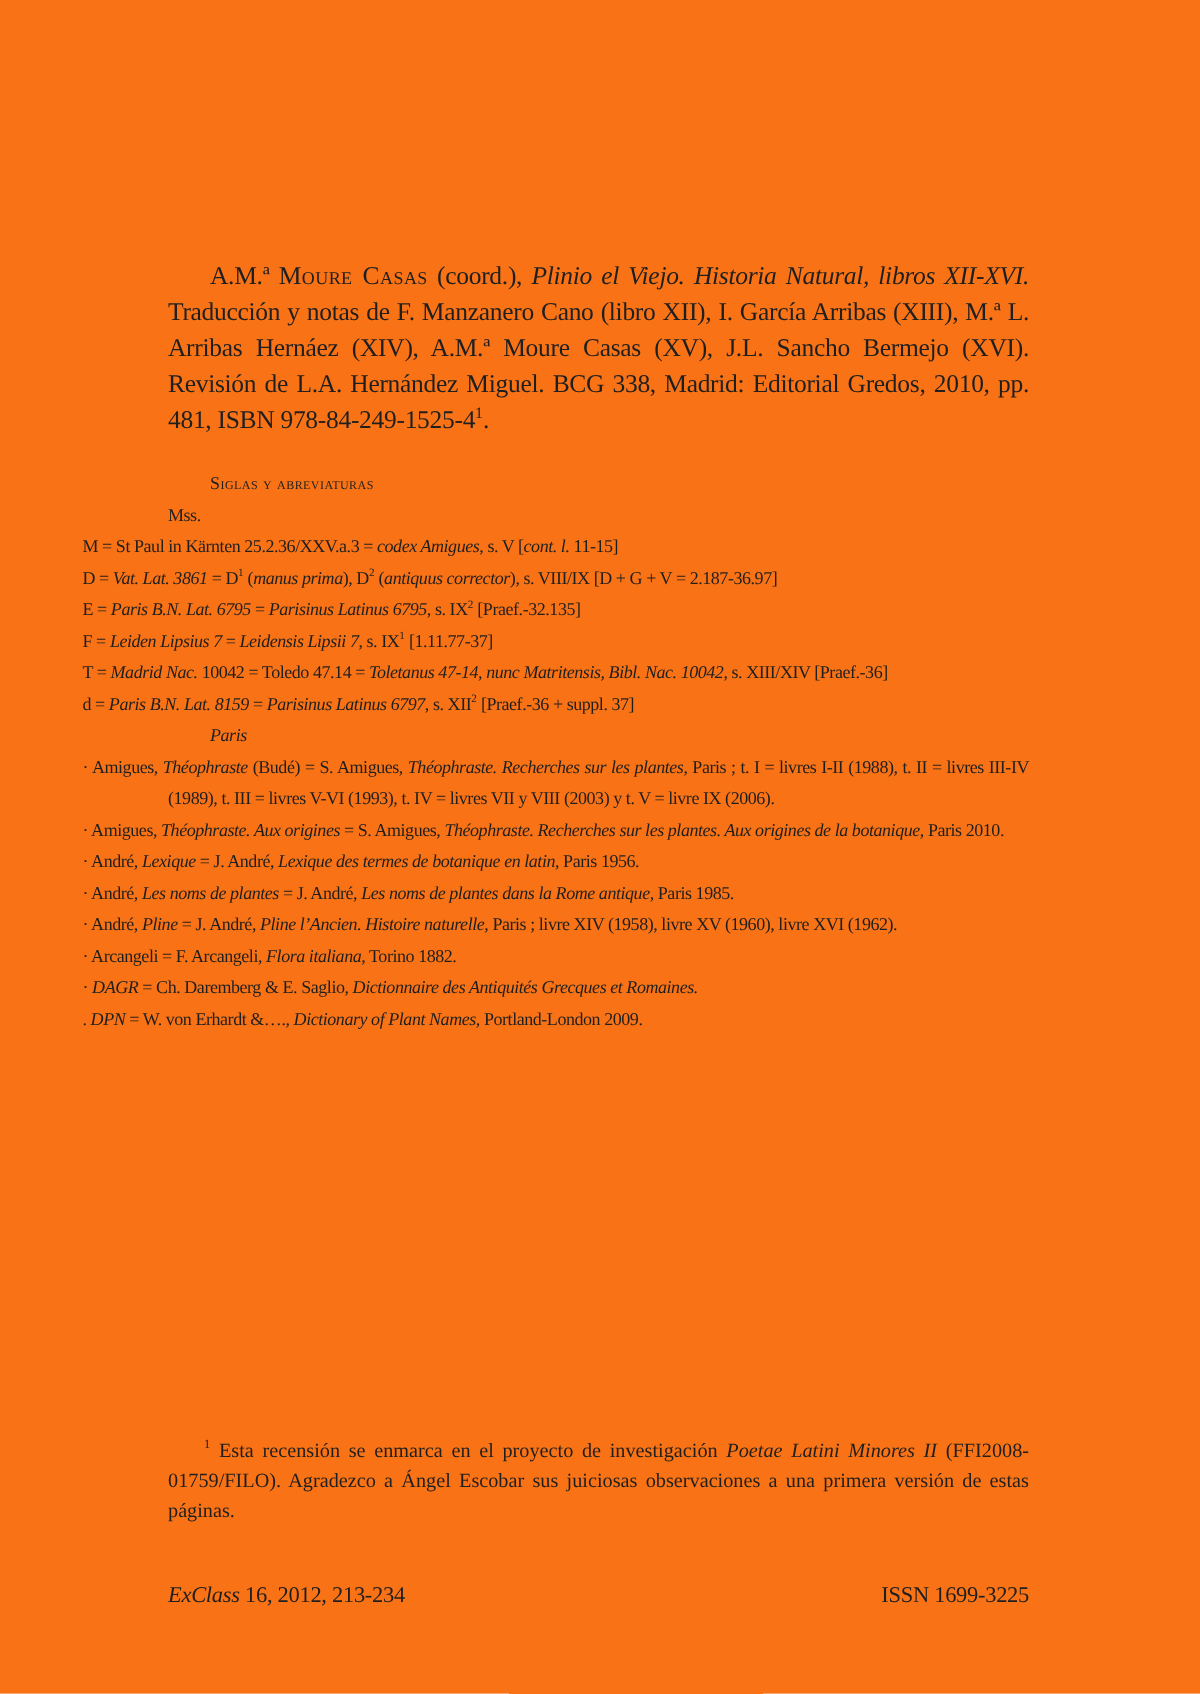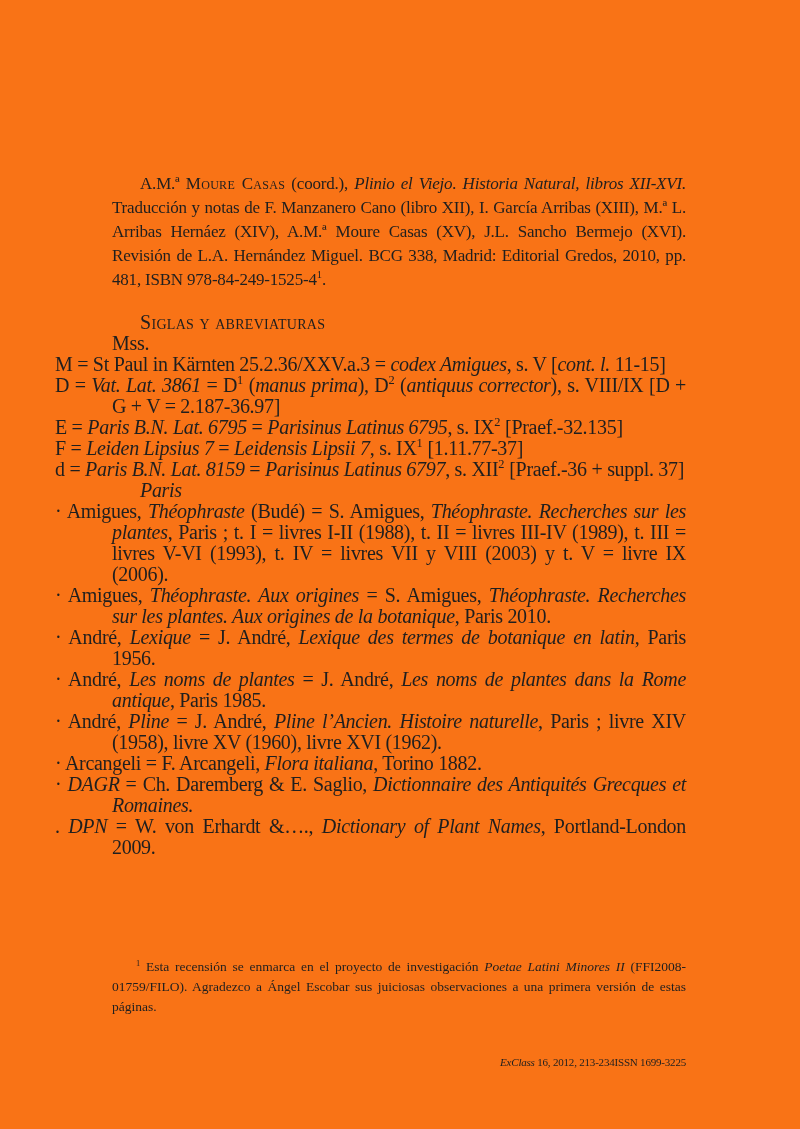--- a/index.html
+++ b/index.html
@@ -16,21 +16,21 @@
     overflow: hidden;
     padding-left: 36px;
   }
   .body-col {
     position: absolute;
     left: 112px; top: 172px; width: 574px;
   }
   .body-col p {
     margin: 0; padding: 0;
     text-align: justify;
-    font-size: 20px;
+    font-size: 12px;
     line-height: 21px;
     letter-spacing: -0.3px;
   }
   .b-header {
     font-size: 17px !important;
     line-height: 24px !important;
     letter-spacing: -0.2px !important;
     text-indent: 28px;
     margin-bottom: 20px !important;
   }
@@ -55,38 +55,39 @@
     margin: 0; padding: 0;
     text-align: justify;
     font-size: 13.5px;
     line-height: 20px;
     text-indent: 24px;
   }
   .footer {
     position: absolute;
     left: 112px; top: 1056px; width: 574px;
     display: flex;
-    justify-content: flex-end;
+    justify-content: space-between;
     align-items: baseline;
-    font-size: 11px;
+    font-size: 15px;
     letter-spacing: -0.2px;
   }
 </style>
 </head>
 <body>
 
 <div class="page">
   <div class="body-col" id="doc-body">
       <p class="b-header"><span class="s-n">A.M.ª </span><span class="s-sc">Moure Casas</span><span class="s-n"> (coord.), </span><span class="s-i">Plinio el Viejo. Historia Natural, libros XII-XVI.</span><span class="s-n"> Traducción y notas de F. Manzanero Cano (libro XII), I. García Arribas (XIII), M.ª L. Arribas Hernáez (XIV), A.M.ª Moure Casas (XV), J.L. Sancho Bermejo (XVI). Revisión de L.A. Hernández Miguel. BCG 338, Madrid: Editorial Gredos, 2010, pp. 481, ISBN 978-84-249-1525-4</span><span class="s-sup">1</span><span class="s-n">.</span></p>
       <p class="b-heading"><span class="s-sc">Siglas y abreviaturas</span></p>
       <p class="b-line"><span class="s-n">Mss.</span></p>
       <p class="b-hang"><span class="s-n">M = St Paul in Kärnten 25.2.36/XXV.a.3 = </span><span class="s-i">codex Amigues</span><span class="s-n">, s. V [</span><span class="s-i">cont. l.</span><span class="s-n"> 11-15]</span></p>
       <p class="b-hang"><span class="s-n">D = </span><span class="s-i">Vat. Lat. 3861</span><span class="s-n"> = D</span><span class="s-sup">1</span><span class="s-n"> (</span><span class="s-i">manus prima</span><span class="s-n">), D</span><span class="s-sup">2</span><span class="s-n"> (</span><span class="s-i">antiquus corrector</span><span class="s-n">), s. VIII/IX [D + G + V = 2.187-36.97]</span></p>
       <p class="b-hang"><span class="s-n">E = </span><span class="s-i">Paris B.N. Lat. 6795</span><span class="s-n"> = </span><span class="s-i">Parisinus Latinus 6795</span><span class="s-n">, s. IX</span><span class="s-sup">2</span><span class="s-n"> [Praef.-32.135]</span></p>
       <p class="b-hang"><span class="s-n">F = </span><span class="s-i">Leiden Lipsius 7</span><span class="s-n"> = </span><span class="s-i">Leidensis Lipsii 7</span><span class="s-n">, s. IX</span><span class="s-sup">1</span><span class="s-n"> [1.11.77-37]</span></p>
+      <p class="b-hang"><span class="s-n">T = </span><span class="s-i">Madrid Nac.</span><span class="s-n"> 10042 = Toledo 47.14 = </span><span class="s-i">Toletanus 47-14, nunc Matritensis, Bibl. Nac. 10042</span><span class="s-n">, s. XIII/XIV [Praef.-36]</span></p>
       <p class="b-hang"><span class="s-n">d = </span><span class="s-i">Paris B.N. Lat. 8159</span><span class="s-n"> = </span><span class="s-i">Parisinus Latinus 6797</span><span class="s-n">, s. XII</span><span class="s-sup">2</span><span class="s-n"> [Praef.-36 + suppl. 37]</span></p>
       <p class="b-indent"><span class="s-i">Paris</span></p>
       <p class="b-hang"><span class="s-n">· Amigues, </span><span class="s-i">Théophraste</span><span class="s-n"> (Budé) = S. Amigues, </span><span class="s-i">Théophraste. Recherches sur les plantes</span><span class="s-n">, Paris ; t. I = livres I-II (1988), t. II = livres III-IV (1989), t. III = livres V-VI (1993), t. IV = livres VII y VIII (2003) y t. V = livre IX (2006).</span></p>
       <p class="b-hang"><span class="s-n">· Amigues, </span><span class="s-i">Théophraste. Aux origines</span><span class="s-n"> = S. Amigues, </span><span class="s-i">Théophraste. Recherches sur les plantes. Aux origines de la botanique</span><span class="s-n">, Paris 2010.</span></p>
       <p class="b-hang"><span class="s-n">· André, </span><span class="s-i">Lexique</span><span class="s-n"> = J. André, </span><span class="s-i">Lexique des termes de botanique en latin</span><span class="s-n">, Paris 1956.</span></p>
       <p class="b-hang"><span class="s-n">· André, </span><span class="s-i">Les noms de plantes</span><span class="s-n"> = J. André, </span><span class="s-i">Les noms de plantes dans la Rome antique</span><span class="s-n">, Paris 1985.</span></p>
       <p class="b-hang"><span class="s-n">· André, </span><span class="s-i">Pline</span><span class="s-n"> = J. André, </span><span class="s-i">Pline l’Ancien. Histoire naturelle</span><span class="s-n">, Paris ; livre XIV (1958), livre XV (1960), livre XVI (1962).</span></p>
       <p class="b-hang"><span class="s-n">· Arcangeli = F. Arcangeli, </span><span class="s-i">Flora italiana</span><span class="s-n">, Torino 1882.</span></p>
       <p class="b-hang"><span class="s-n">· </span><span class="s-i">DAGR</span><span class="s-n"> = Ch. Daremberg &amp; E. Saglio, </span><span class="s-i">Dictionnaire des Antiquités Grecques et Romaines.</span></p>
       <p class="b-hang"><span class="s-n">. </span><span class="s-i">DPN</span><span class="s-n"> = W. von Erhardt &amp;…., </span><span class="s-i">Dictionary of Plant Names</span><span class="s-n">, Portland-London 2009.</span></p>

